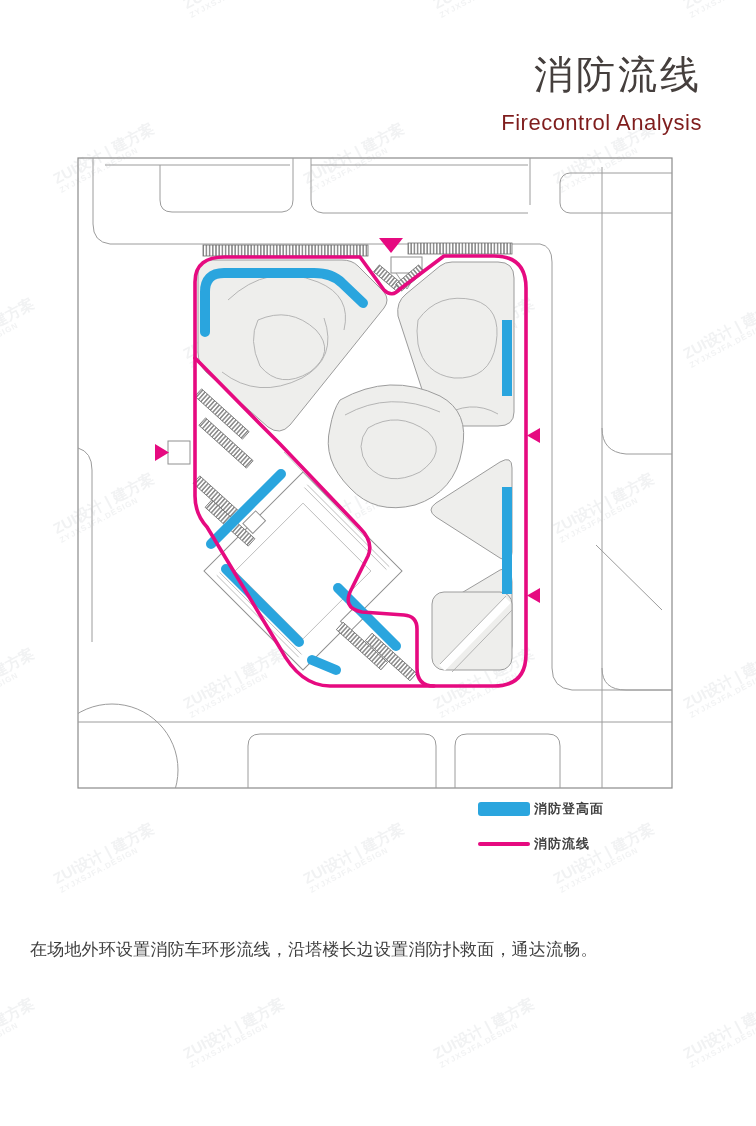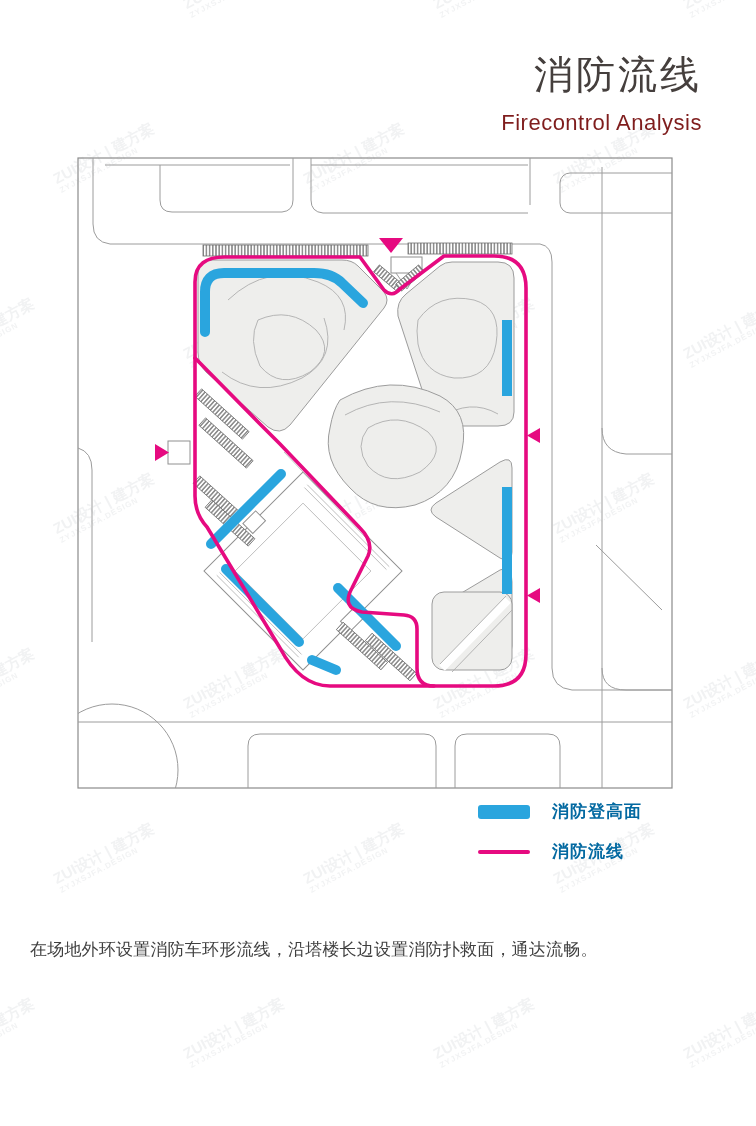--- a/index.html
+++ b/index.html
@@ -26,21 +26,21 @@
          stroke-linejoin:round;stroke-linecap:round;}
   .arrow{fill:var(--fire-route-pink,#e60a80);stroke:none;}
   .bluebar{fill:none;stroke:var(--fire-access-blue,#2aa5de);stroke-width:10;}
   .round-cap{stroke-linecap:round;stroke-linejoin:round;}
   .hatch-rect{fill:url(#hatchP);stroke:#6f6f6f;stroke-width:0.8;}
   
   .legend{position:absolute;left:478px;top:800px;z-index:3;}
   .legend-row{display:flex;align-items:center;margin-bottom:17px;}
   .swatch-bar{width:52px;height:14px;border-radius:3px;background:var(--fire-access-blue,#2aa5de);}
   .swatch-line{width:52px;height:4px;border-radius:2px;background:var(--fire-route-pink,#e60a80);}
-  .legend-label{margin-left:22px;font-size:17px;font-weight:bold;color:#0369a1;letter-spacing:1px;}
+  .legend-label{margin-left:4px;font-size:13px;font-weight:bold;color:#404040;letter-spacing:1px;}
   
   .description{position:absolute;left:30px;top:938px;width:660px;z-index:3;
                font-size:17px;font-weight:500;color:#3f3f3f;letter-spacing:0.2px;}
 </style>
 </head>
 <body>
 
 <div class="canvas">
 
   <div id="watermarks">

